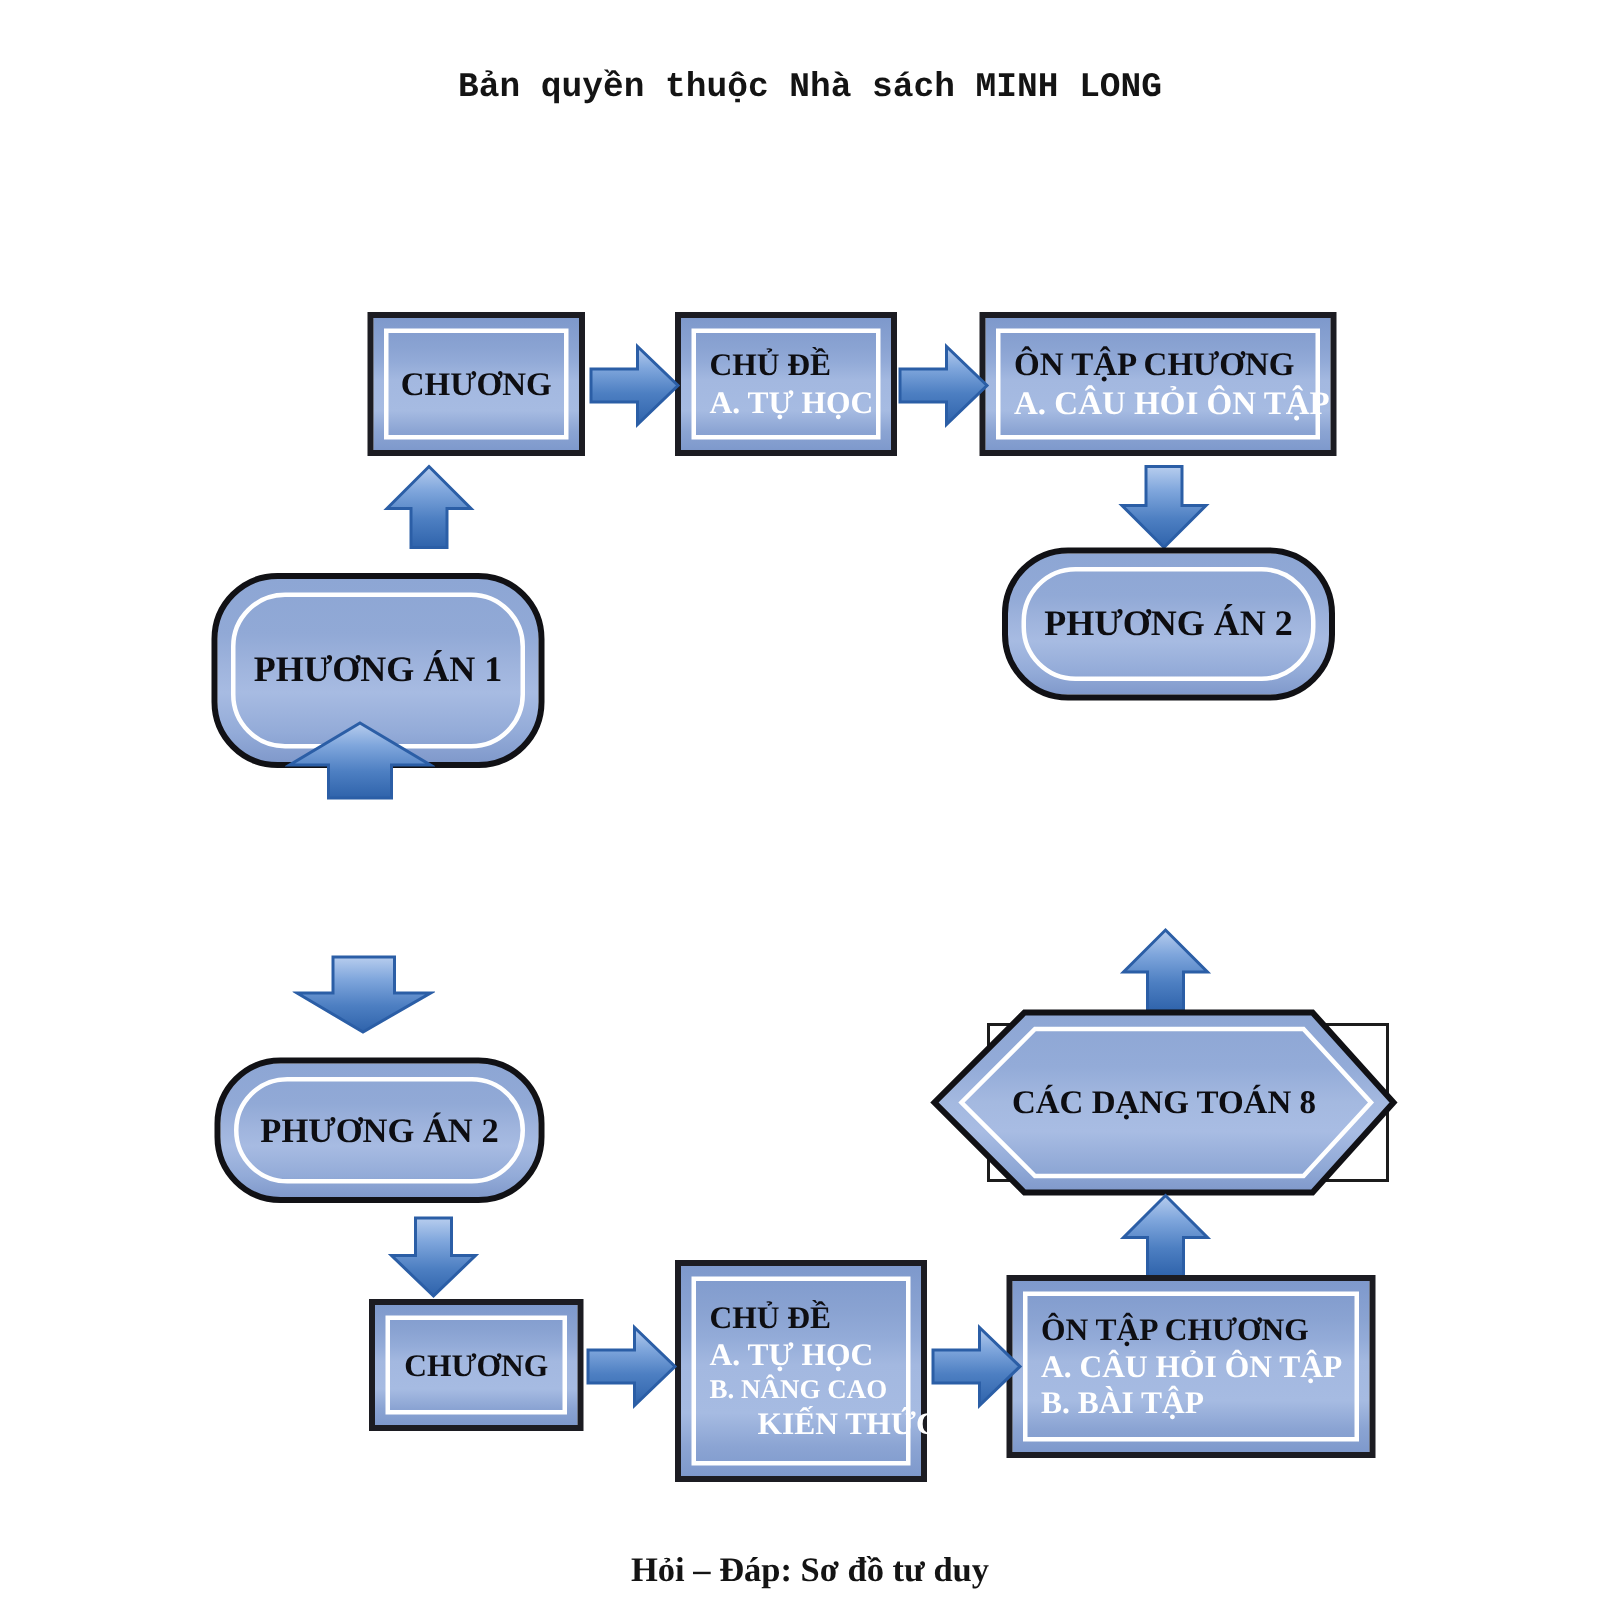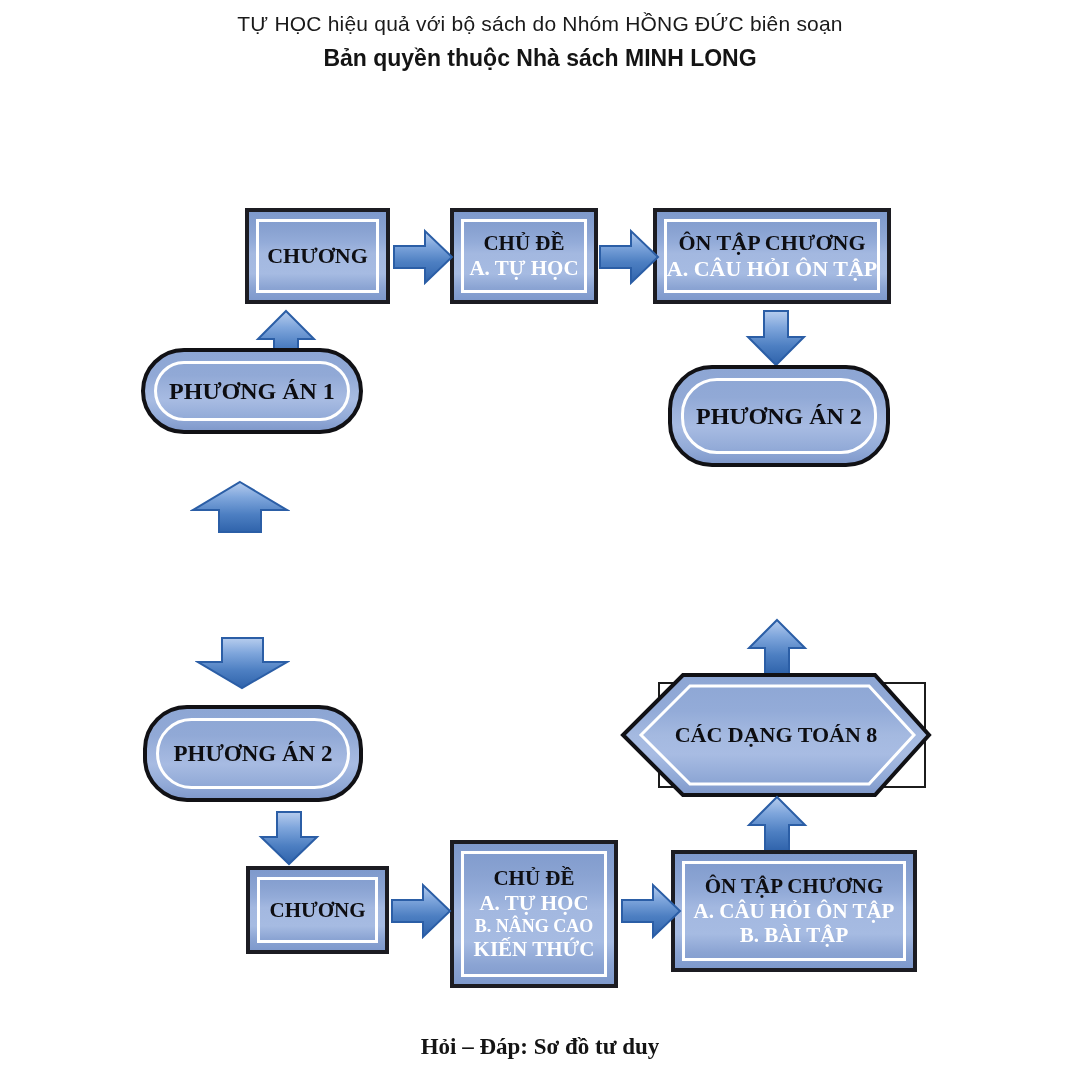--- a/index.html
+++ b/index.html
@@ -13,21 +13,21 @@
   .stage{position:absolute;left:0;top:0;width:1080px;height:1080px;}
 
   
   .hdr-line1{
     position:absolute;left:0;top:12px;width:1080px;text-align:center;
     font-family:"Liberation Sans", sans-serif;
     font-size:21px;color:#1a1a1a;letter-spacing:.2px;
   }
   .hdr-line2{
     position:absolute;left:0;top:45px;width:1080px;text-align:center;
-    font-family:Liberation Sans, sans-serif;
+    font-family:Liberation Mono, monospace;
     font-size:23px;font-weight:bold;color:#141414;
   }
   .caption{
     position:absolute;left:0;top:1034px;width:1080px;text-align:center;
     font-family:"Liberation Serif", serif;
     font-size:23px;font-weight:bold;color:#141414;
   }
   .subject-label{
     position:absolute;
     font-family:"Liberation Serif", serif;
@@ -49,21 +49,21 @@
         #a6bbe2 70%,
         #8ba4d3 86%,
         #7e99cc 100%);
     padding:6px;
   }
   .rectnode .inner{
     position:absolute;left:7px;top:7px;right:7px;bottom:7px;
     border:3px solid #ffffff;
     box-sizing:border-box;
     display:flex;flex-direction:column;
-    align-items:center;justify-content:center;
+    align-items:flex-start;justify-content:center;
     padding:4px 9px;
   }
   .rectnode .inner.ctr{align-items:center;}
   .rectnode .ln{
     font-family:"Liberation Serif", serif;
     font-weight:bold;
     line-height:1.18;
     white-space:nowrap;
   }
   .ln.dark{color:#0e0e12;}
@@ -118,21 +118,20 @@
 
   
   .arrow{position:absolute;}
   .arrow svg{display:block;width:100%;height:100%;}
 </style>
 </head>
 <body>
 
 <div class="stage">
 
-  <div class="hdr-line1">TỰ HỌC hiệu quả với bộ sách do Nhóm HỒNG ĐỨC biên soạn</div>
   <div class="hdr-line2">Bản quyền thuộc Nhà sách MINH LONG</div>
 
   <div class="rectnode" style="left:245px;top:208px;width:145px;height:96px;">
     <div class="inner ctr">
       <div class="ln dark" style="font-size:22px;">CHƯƠNG</div>
     </div>
   </div>
 
   <div class="rectnode" style="left:450px;top:208px;width:148px;height:96px;">
     <div class="inner">
@@ -197,21 +196,21 @@
           <stop offset="0%" stop-color="#b7cdee"></stop>
             <stop offset="30%" stop-color="#7fa6dc"></stop>
           <stop offset="65%" stop-color="#4d7fc2"></stop>
             <stop offset="100%" stop-color="#2f63ab"></stop>
         </linearGradient>
       </defs>
       <polygon points="19,2 43,2 43,28 59,28 31,56 3,28 19,28" fill="url(#gD1)" stroke="#2b5ea6" stroke-width="2"></polygon>
     </svg>
   </div>
 
-  <div class="roundnode" style="left:141px;top:348px;width:222px;height:86px;">
+  <div class="roundnode" style="left:141px;top:382px;width:222px;height:130px;">
     <div class="rinner">
       <span class="rlabel" style="font-size:24px;">PHƯƠNG ÁN 1</span>
     </div>
   </div>
 
   <div class="roundnode" style="left:668px;top:365px;width:222px;height:102px;">
     <div class="rinner">
       <span class="rlabel" style="font-size:24px;">PHƯƠNG ÁN 2</span>
     </div>
   </div>
@@ -317,21 +316,21 @@
     <div class="inner ctr">
       <div class="ln dark" style="font-size:21px;">CHƯƠNG</div>
     </div>
   </div>
 
   <div class="rectnode" style="left:450px;top:840px;width:168px;height:148px;">
     <div class="inner">
       <div class="ln dark" style="font-size:21px;">CHỦ ĐỀ</div>
       <div class="ln light" style="font-size:21px;">A. TỰ HỌC</div>
       <div class="ln light" style="font-size:18px;">B. NÂNG CAO</div>
-      <div class="ln light" style="font-size:21px;">KIẾN THỨC</div>
+      <div class="ln light" style="font-size:21px;margin-left:32px;">KIẾN THỨC</div>
     </div>
   </div>
 
   <div class="rectnode" style="left:671px;top:850px;width:246px;height:122px;">
     <div class="inner">
       <div class="ln dark" style="font-size:21px;">ÔN TẬP CHƯƠNG</div>
       <div class="ln light" style="font-size:21px;">A. CÂU HỎI ÔN TẬP</div>
       <div class="ln light" style="font-size:21px;">B. BÀI TẬP</div>
     </div>
   </div>

